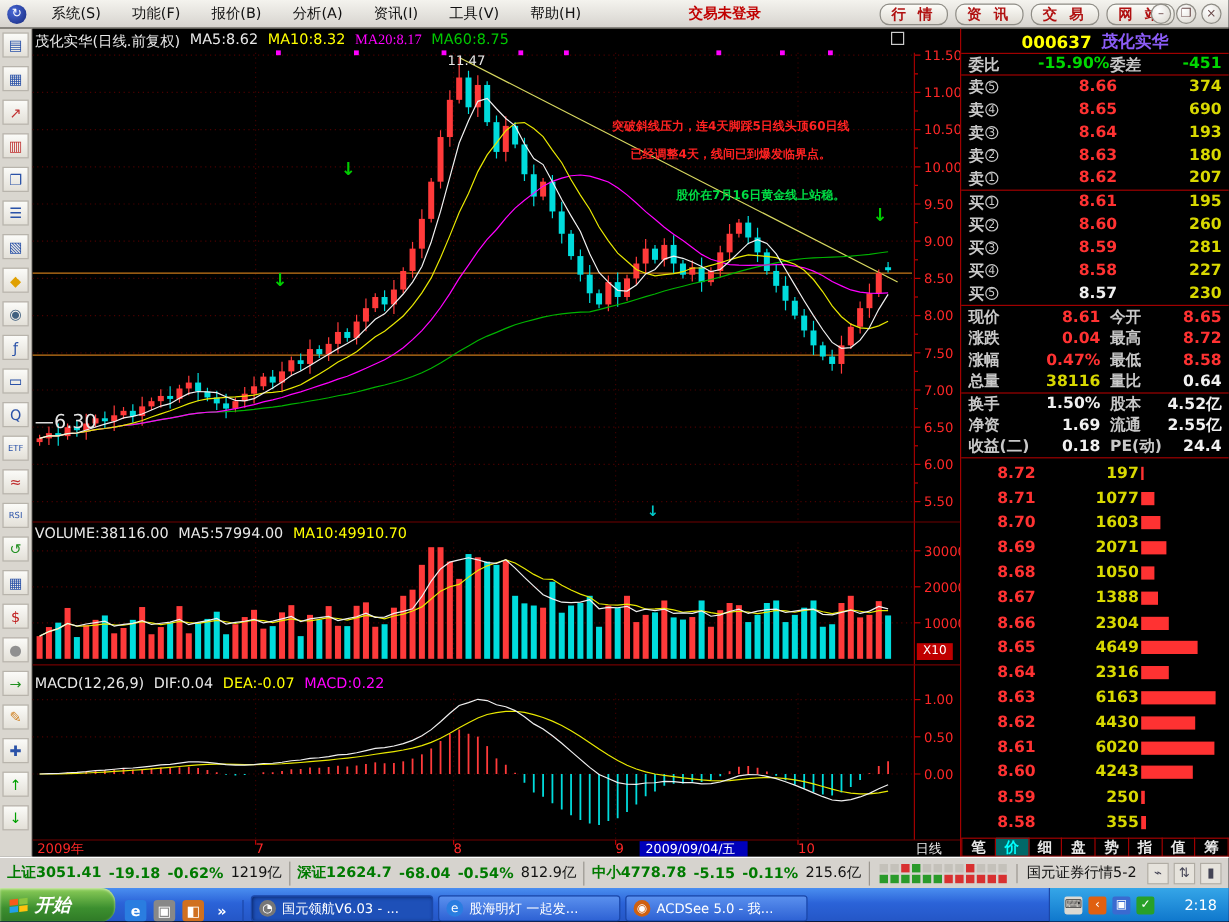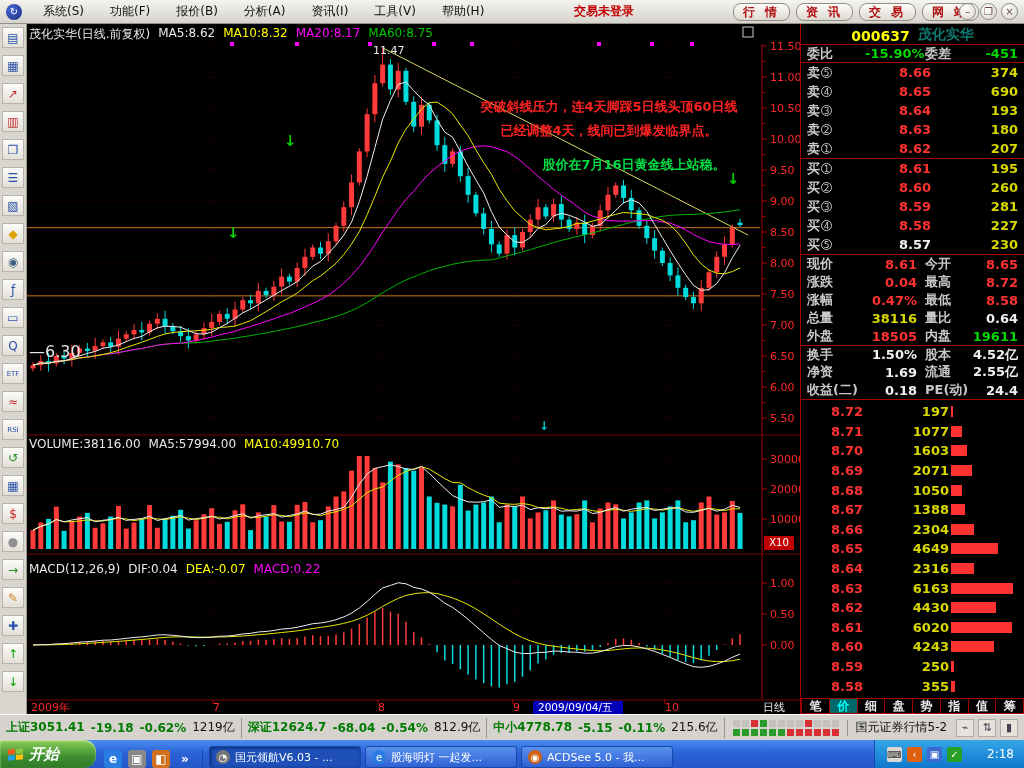--- a/index.html
+++ b/index.html
@@ -17,34 +17,34 @@
 
 #toolbar{position:absolute;left:0;top:24px;width:27px;height:690px;background:#d9d6cf;border-right:1px solid #9a968f;display:flex;flex-direction:column;align-items:center;padding-top:3px}
 .tool{width:22px;height:21px;margin-bottom:7px;border:1px solid #b8b4ac;background:linear-gradient(#fbfbf8,#e3e0d8);font-size:12px;display:flex;align-items:center;justify-content:center;overflow:hidden}
 
 #main-chart{position:absolute;left:27px;top:24px;width:773px;height:690px;background:#000}
 #chart-svg{position:absolute;left:0;top:0}
 .hdr{position:absolute;left:2px;display:flex;gap:8px;font-size:12px;white-space:nowrap}
 #price-hdr{top:2px}
 #vol-hdr{top:413px}
 #macd-hdr{top:538px}
-.ann{position:absolute;font-size:13px;font-weight:bold;text-align:center;white-space:nowrap}
+.ann{position:absolute;font-size:10px;font-weight:bold;text-align:center;white-space:nowrap}
 #ann1{left:432px;top:74px;width:300px;color:#ff2222}
 #ann2{left:432px;top:98px;width:300px;color:#ff2222}
 #ann3{left:482px;top:132px;width:250px;color:#00dd44}
 #peak-label{position:absolute;left:346px;top:20px;color:#e8e8e8;font-size:11px}
 #left-label{position:absolute;left:2px;top:318px;color:#e8e8e8;font-size:16px}
 .buyarrow{position:absolute;color:#00cc00;font-size:15px;font-weight:bold}
 #vol-mark{position:absolute;left:512px;top:395px;color:#00c8c8;font-size:12px;font-weight:bold}
 #x10-box{position:absolute;left:737px;top:512px;width:30px;height:14px;background:#c00000;color:#fff;font-size:10px;text-align:center;line-height:14px}
 
 #panel{position:absolute;left:800px;top:24px;width:224px;height:690px;background:#000;border-left:1px solid #a00000;display:flex;flex-direction:column;font-size:13px;font-weight:bold;color:#c8c8c8}
 .rsep{border-top:1px solid #a00000}
 #p-title{height:20px;display:flex;align-items:flex-end;justify-content:center;gap:8px;font-size:14px}
-#p-code{color:#ffff00}#p-name{color:#0f766e}
+#p-code{color:#ffff00}#p-name{color:#8b5cf6}
 .prow{height:19px;display:flex;align-items:center;padding:0 6px}
 .prow .lab{width:52px;display:flex;align-items:center;gap:1px}
 .prow .pv{width:72px;text-align:right}
 .prow .vv{flex:1;text-align:right;color:#d8d800}
 .circ{display:inline-flex;width:11px;height:11px;border:1px solid #c8c8c8;border-radius:50%;font-size:9px;align-items:center;justify-content:center;font-weight:normal}
 .irow{height:18px;display:flex;align-items:center;padding:0 6px}
 .irow .il{width:58px;color:#c8c8c8}
 .irow .iv{width:52px;text-align:right}
 .irow .il2{width:44px;margin-left:8px;color:#c8c8c8}
 .irow .iv2{flex:1;text-align:right}
@@ -617,21 +617,21 @@
         <text x="638" y="687" fill="#ff2828" font-size="11">10</text>
         <line x1="638" y1="676" x2="638" y2="680" stroke="#c00000"></line>
         <rect x="506" y="677" width="90" height="13" fill="#0000bb"></rect>
         <text x="511" y="687" fill="#ffffff" font-size="10.5">2009/09/04/五</text>
         <text x="736" y="687" fill="#e8e8e8" font-size="11">日线</text>
       </svg>
     <div class="hdr" id="price-hdr">
         <span style="color: rgb(232, 232, 232);">茂化实华(日线.前复权)</span>
         <span style="color: rgb(232, 232, 232);">MA5:8.62</span>
         <span style="color: rgb(255, 255, 0);">MA10:8.32</span>
-        <span style="color: rgb(255, 0, 255);">MA20:8.17</span>
+        <span style="color: rgb(255, 0, 255); font-family: Liberation Serif, serif;">MA20:8.17</span>
         <span style="color: rgb(0, 200, 0);">MA60:8.75</span>
       </div>
     <div class="hdr" id="vol-hdr">
         <span style="color: rgb(232, 232, 232);">VOLUME:38116.00</span>
         <span style="color: rgb(232, 232, 232);">MA5:57994.00</span>
         <span style="color: rgb(255, 255, 0);">MA10:49910.70</span>
       </div>
     <div class="hdr" id="macd-hdr">
         <span style="color: rgb(232, 232, 232);">MACD(12,26,9)</span>
         <span style="color: rgb(232, 232, 232);">DIF:0.04</span>
@@ -764,26 +764,20 @@
           <span class="il">涨幅</span>
           <span class="iv c-r">0.47%</span>
           <span class="il2">最低</span>
           <span class="iv2 c-r">8.58</span>
         </div>
         <div class="irow">
           <span class="il">总量</span>
           <span class="iv c-y">38116</span>
           <span class="il2">量比</span>
           <span class="iv2 c-w">0.64</span>
-        </div>
-        <div class="irow">
-          <span class="il">外盘</span>
-          <span class="iv c-r">18505</span>
-          <span class="il2">内盘</span>
-          <span class="iv2 c-g">19611</span>
         </div>
         <div class="irow rsep">
           <span class="il">换手</span>
           <span class="iv c-w">1.50%</span>
           <span class="il2">股本</span>
           <span class="iv2 c-w">4.52亿</span>
         </div>
         <div class="irow">
           <span class="il">净资</span>
           <span class="iv c-w">1.69</span>

